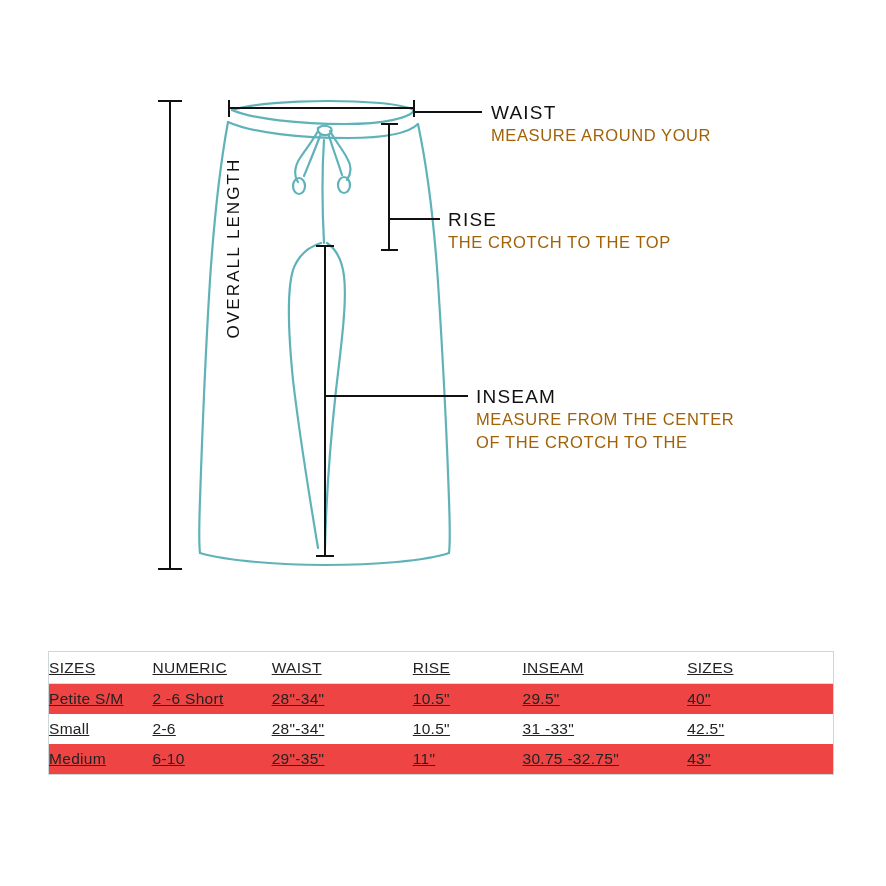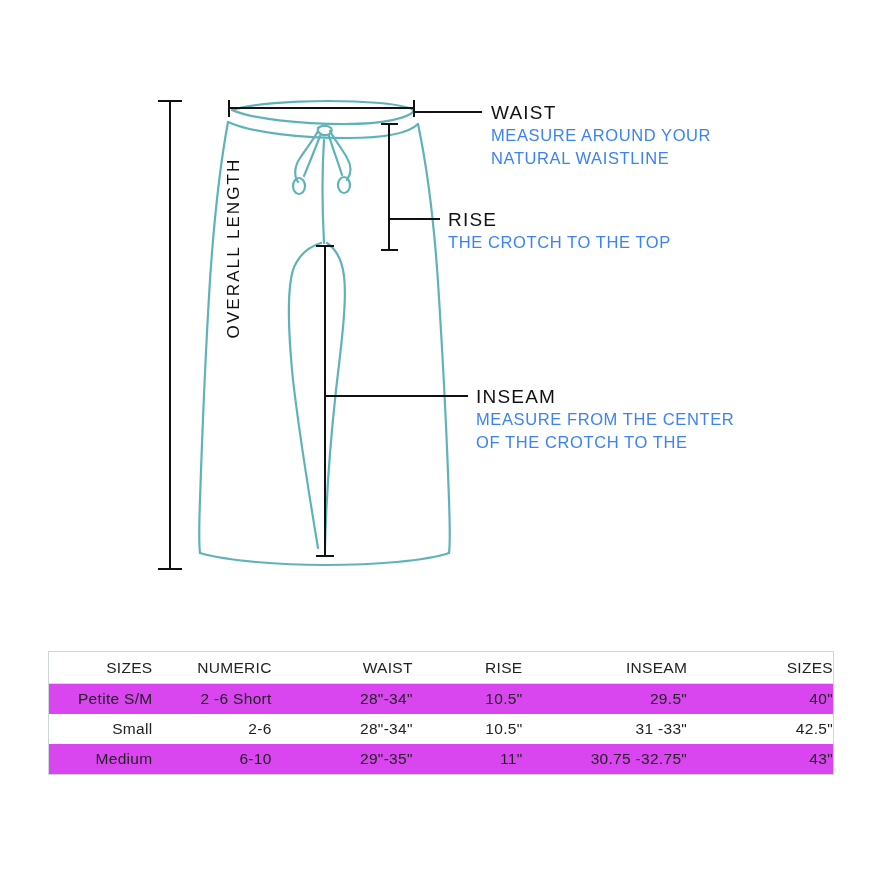--- a/index.html
+++ b/index.html
@@ -34,21 +34,21 @@
     font-size: 19px;
     letter-spacing: 1.2px;
     color: #111111;
     font-family: "Liberation Sans", sans-serif;
     white-space: nowrap;
   }
   .callout-desc {
     font-size: 16.5px;
     letter-spacing: 0.6px;
     line-height: 23px;
-    color: #3b82f6;
+    color: #a16207;
     font-family: "Liberation Sans", sans-serif;
     white-space: nowrap;
   }
   #callout-waist { left: 491px; top: 102px; }
   #callout-rise  { left: 448px; top: 209px; }
   #callout-inseam{ left: 476px; top: 386px; }
 
   .vertical-label {
     position: absolute;
     left: 124px;
@@ -72,35 +72,36 @@
     border: 1px solid #cfd6da;
     box-sizing: border-box;
     background: #ffffff;
   }
   table.sizes {
     border-collapse: collapse;
     width: 100%;
     table-layout: fixed;
   }
   table.sizes th, table.sizes td {
-    text-align: right;
+    text-align: left;
     font-weight: normal;
     font-size: 15.5px;
     color: #222222;
     height: 30px;
     padding: 0;
     letter-spacing: 0.3px;
     font-family: "Liberation Sans", sans-serif;
+    text-decoration: underline;
   }
   table.sizes thead th {
     height: 31px;
     border-bottom: 1px solid #d7dee2;
   }
   table.sizes tbody tr.alt td {
-    background: #d946ef;
+    background: #ef4444;
   }
   table.sizes col.c0 { width: 13.2%; }
   table.sizes col.c1 { width: 15.2%; }
   table.sizes col.c2 { width: 18.0%; }
   table.sizes col.c3 { width: 14.0%; }
   table.sizes col.c4 { width: 21.0%; }
   table.sizes col.c5 { width: 18.6%; }
 </style>
 </head>
 <body>
@@ -162,21 +163,20 @@
 
       <line x1="325" y1="396" x2="468" y2="396"></line>
     </g>
   </svg>
 
   <div class="vertical-label">OVERALL LENGTH</div>
 
   <div class="callout" id="callout-waist">
     <div class="callout-title">WAIST</div>
     <div class="callout-desc">MEASURE AROUND YOUR</div>
-    <div class="callout-desc">NATURAL WAISTLINE</div>
   </div>
 
   <div class="callout" id="callout-rise">
     <div class="callout-title">RISE</div>
     <div class="callout-desc">THE CROTCH TO THE TOP</div>
   </div>
 
   <div class="callout" id="callout-inseam">
     <div class="callout-title">INSEAM</div>
     <div class="callout-desc">MEASURE FROM THE CENTER</div>

